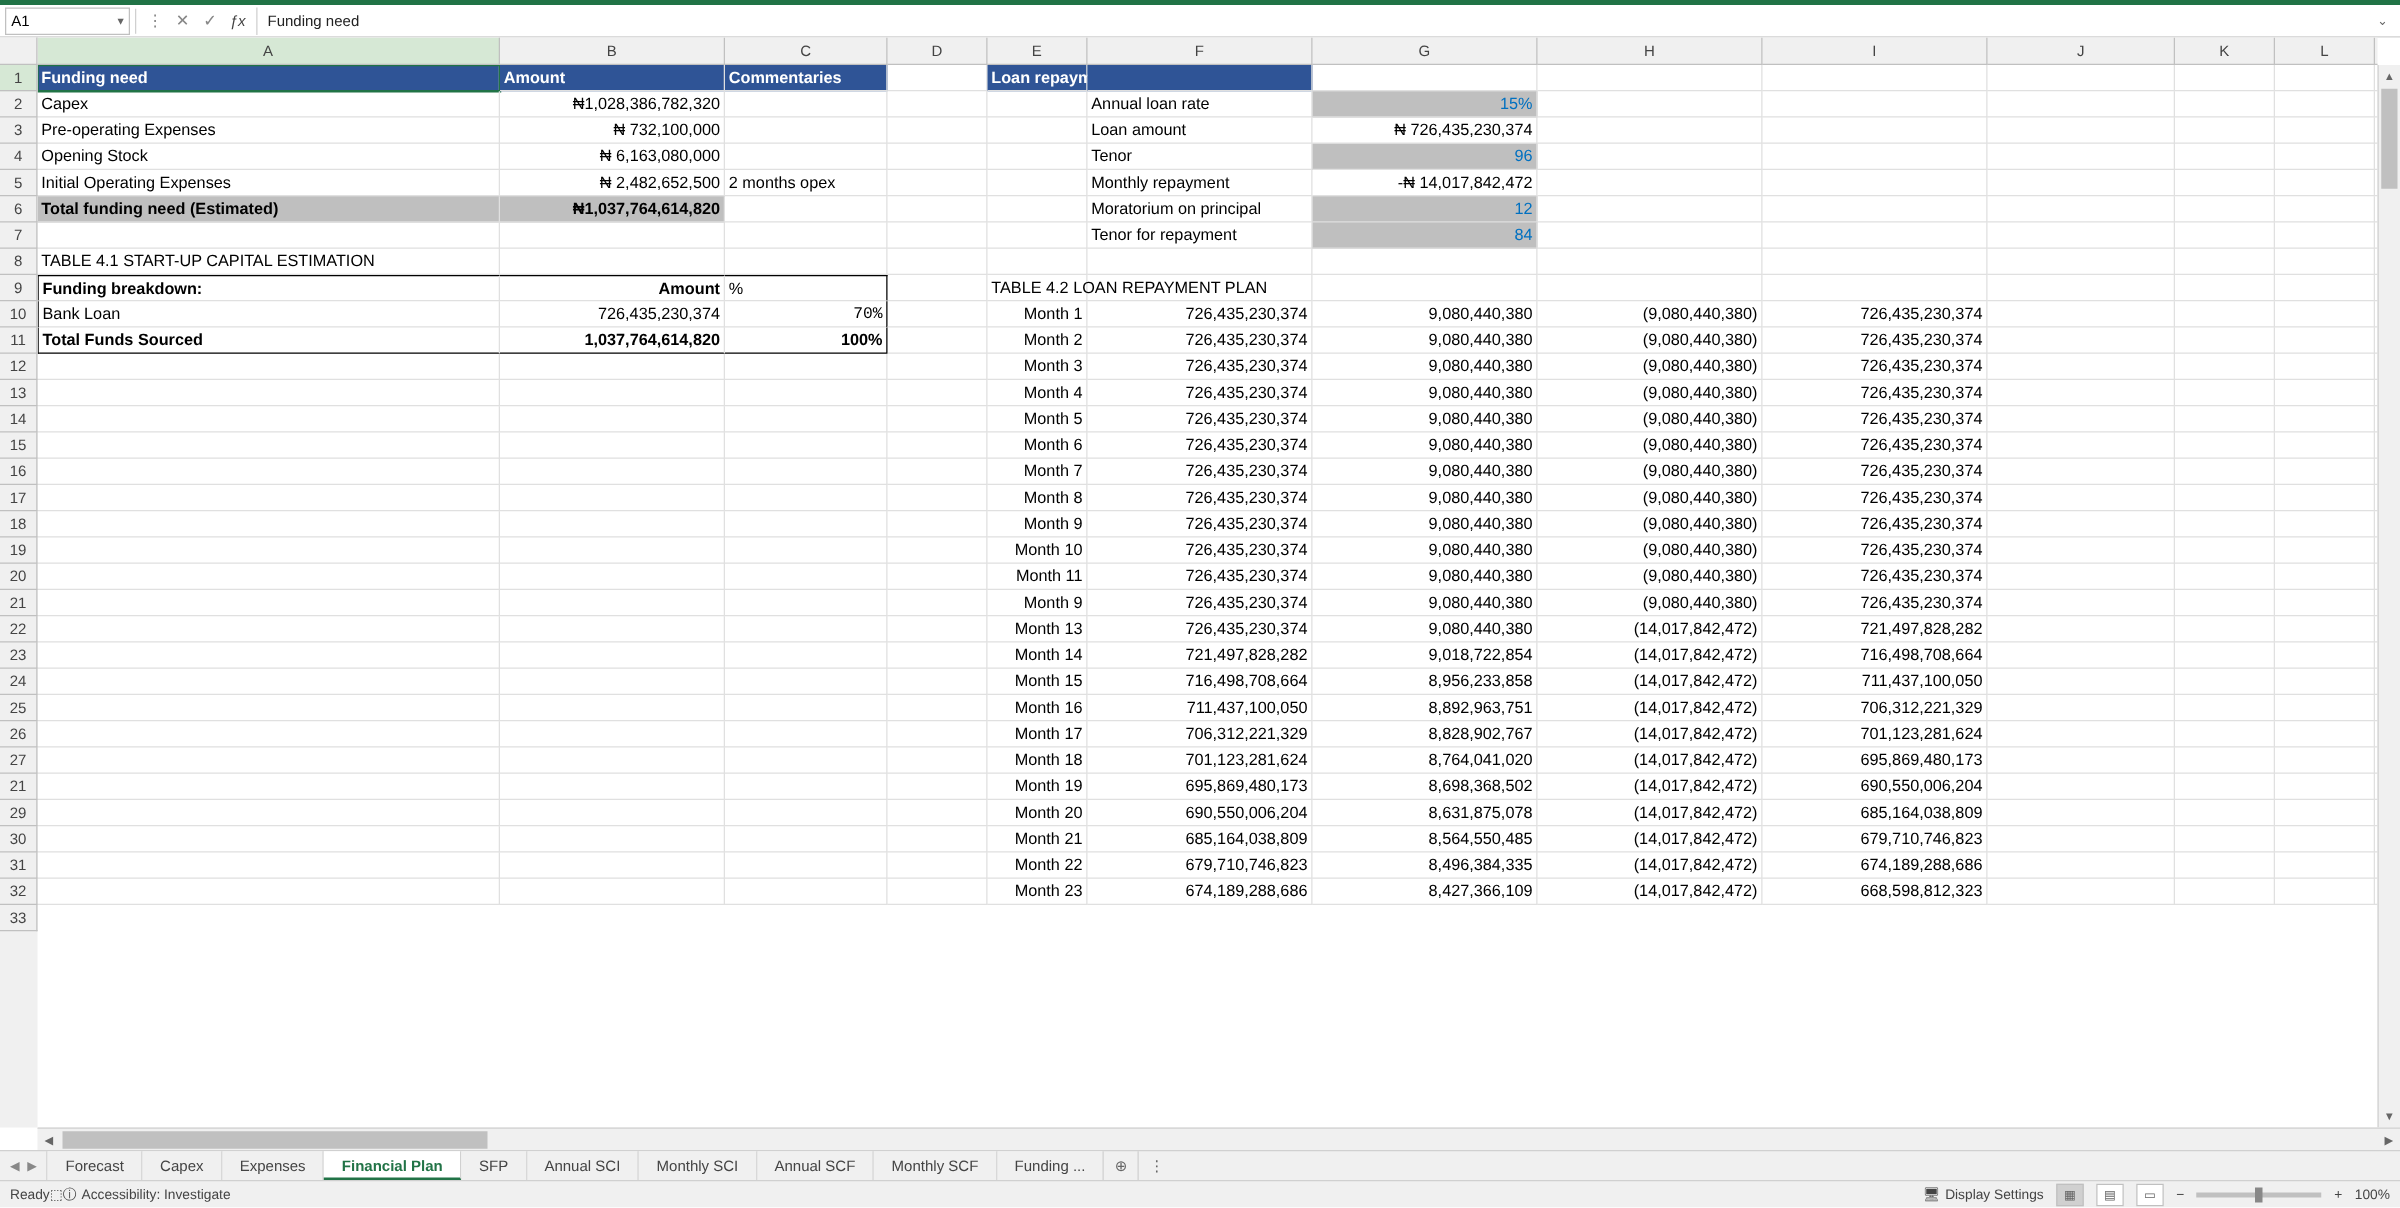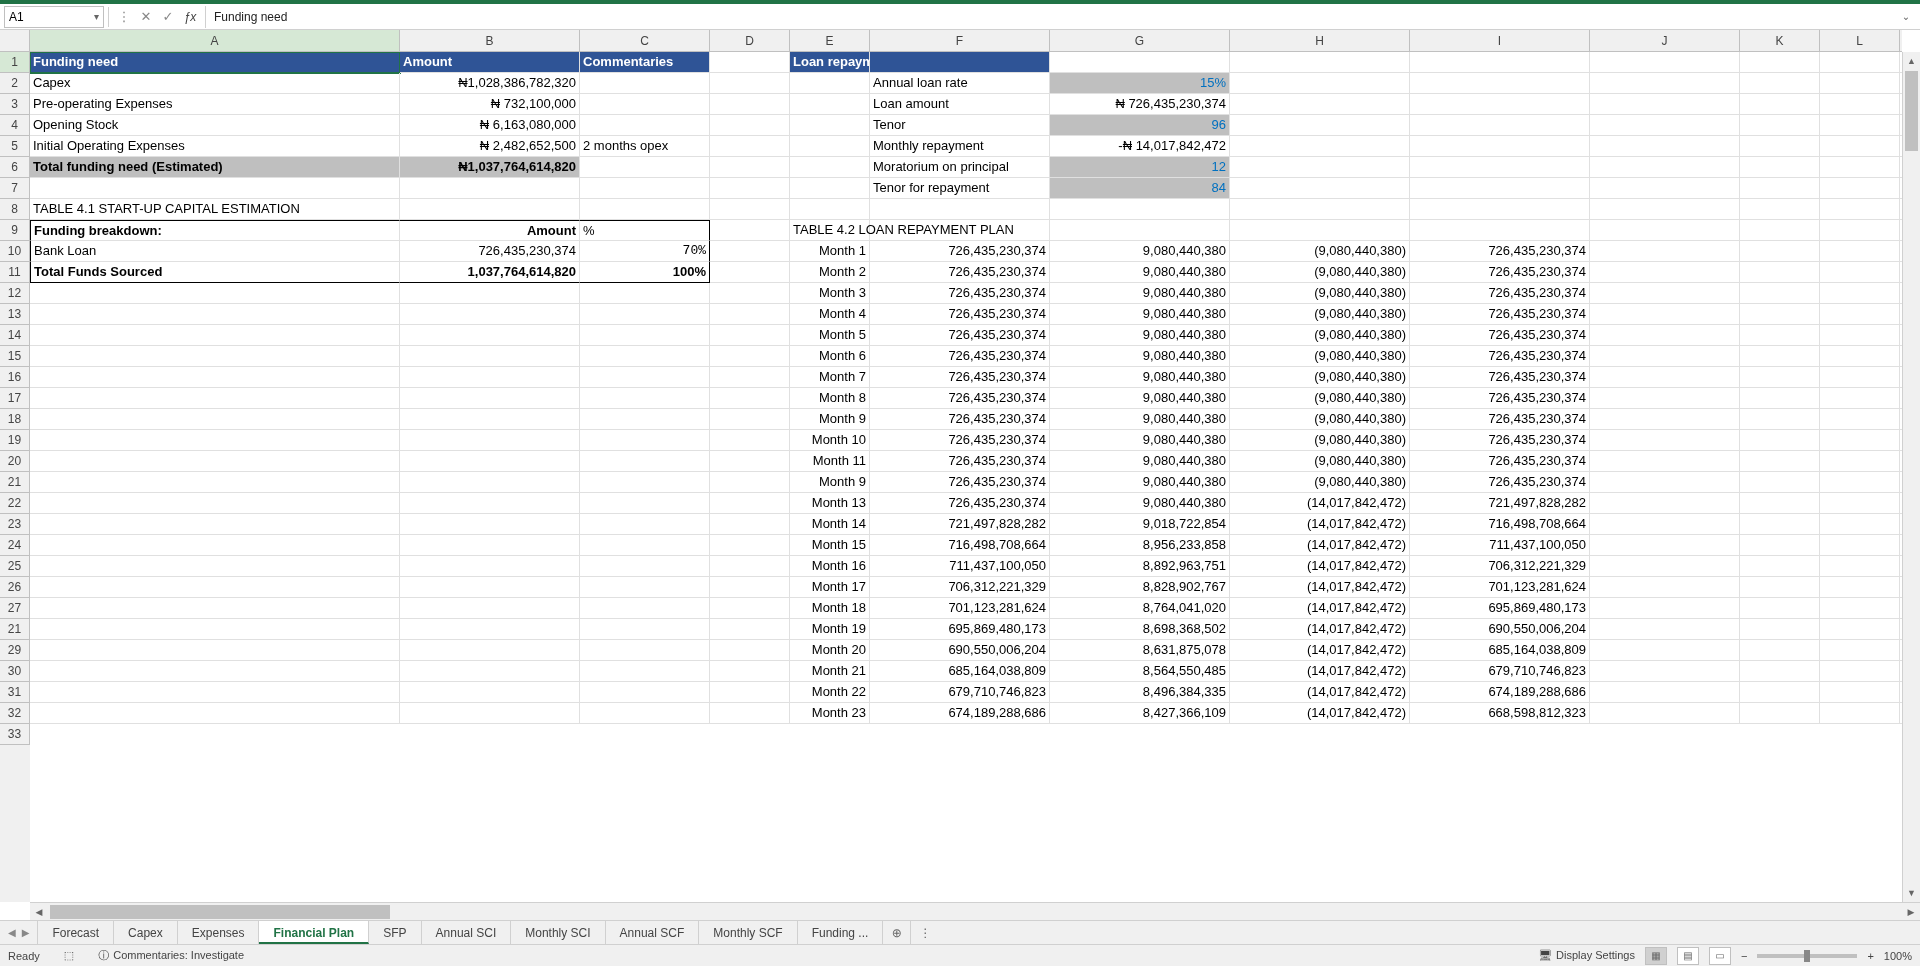--- a/index.html
+++ b/index.html
@@ -304,21 +304,21 @@
       border-top: 1px solid #d0d0d0;
       display: flex;
       align-items: center;
       padding: 0 8px;
       font-size: 11px;
       color: #444;
       gap: 16px;
     }
     .status-left {
       display: flex;
-      gap: 24px;
+      gap: 0;
       align-items: center;
     }
     .status-right {
       margin-left: auto;
       display: flex;
       gap: 10px;
       align-items: center;
     }
     .view-btn {
       width: 22px;
@@ -938,21 +938,21 @@
   <div class="add-sheet">⊕</div>
   <div class="add-sheet" style="border:none;">⋮</div>
   <div class="tabs-hscroll"></div>
 </div>
 
 <div class="status-bar">
   <div class="status-left">
     <span>Ready</span>
     <span>⬚</span>
     <span>
-      <span style="margin-right:4px;">ⓘ</span><span>Commentaries: Investigate</span>
+      <span style="margin-right:4px;">ⓘ</span><span>Accessibility: Investigate</span>
     </span>
   </div>
   <div class="status-right">
     <span>
       <span style="margin-right:4px;">🖥</span><span>Display Settings</span>
     </span>
     <div class="view-btn active">▦</div>
     <div class="view-btn">▤</div>
     <div class="view-btn">▭</div>
     <span>−</span>

